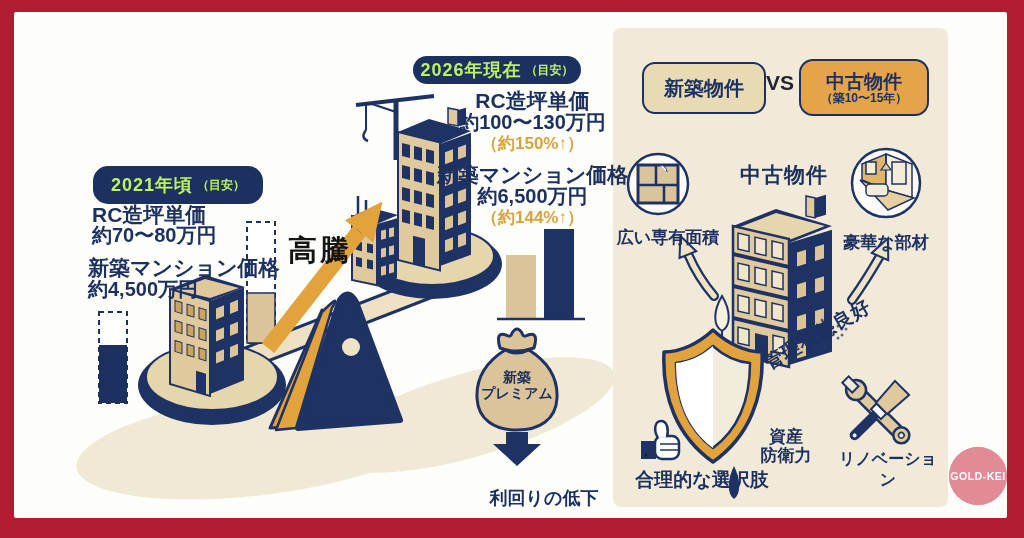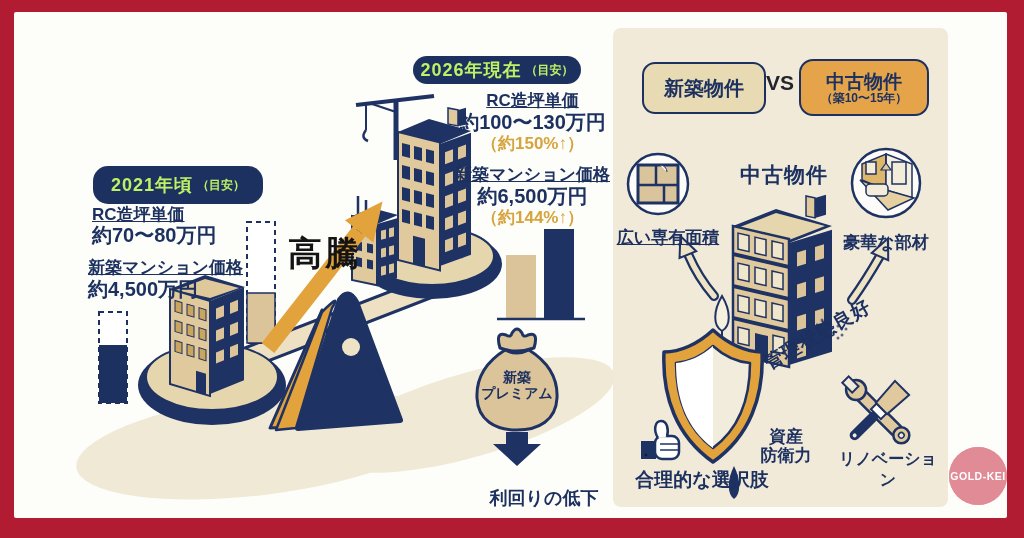--- a/index.html
+++ b/index.html
@@ -9,27 +9,27 @@
   #inner{left:14px;top:12px;width:993px;height:506px;background:#fdfdfa;border-radius:2px;}
   #panel{left:613px;top:28px;width:335px;height:479px;background:#f1ead9;border-radius:8px;}
   svg.layer{left:0;top:0;width:1024px;height:538px;}
   .navy{color:#1d3160;font-weight:700;}
   .gold{color:#d7a33c;font-weight:700;}
   .center{text-align:center;}
   .pill{background:#1d3160;color:#bef264;border-radius:15px;display:flex;align-items:center;
         justify-content:center;gap:4px;font-weight:700;}
   .pill .main{font-size:18px;letter-spacing:1px;}
   .pill .note{font-size:12px;}
-  .stat-label{font-size:17px;line-height:20px;text-decoration:underline;}
+  .stat-label{font-size:21px;line-height:20px;}
   .stat-value{font-size:20px;line-height:23px;}
   .delta{font-size:17px;line-height:20px;}
   .badge-box{border:2.5px solid #1d3160;border-radius:13px;display:flex;flex-direction:column;
              align-items:center;justify-content:center;color:#1d3160;font-weight:700;}
   .feature{color:#1d3160;font-weight:700;}
-  #surge{font-size:34px;font-weight:900;color:#141414;letter-spacing:3px;}
+  #surge{font-size:29px;font-weight:900;color:#141414;letter-spacing:3px;}
   #vs{font-size:21px;font-weight:900;color:#23242e;}
   #condition{transform:rotate(-30deg);transform-origin:0 100%;font-size:19px;font-weight:900;color:#1d3160;letter-spacing:1px;}
   #watermark{left:949px;top:447px;width:58px;height:58px;border-radius:50%;background:#e18b97;
              display:flex;align-items:center;justify-content:center;text-align:right;}
   #watermark span{color:#fff;font-size:10.5px;font-weight:700;letter-spacing:.5px;}
 </style>
 </head>
 <body>
 
 <div id="stage">
@@ -374,21 +374,21 @@
   <div class="abs badge-box" style="left:642px;top:62px;width:120px;height:48px;background:#e8dbb4;font-size:20px;align-items:center;">
     <span>新築物件</span>
   </div>
   <div id="vs" class="abs" style="left:766px;top:71px;">VS</div>
   <div class="abs badge-box" style="left:799px;top:59px;width:126px;height:53px;background:#e5a44a;border-radius:14px;">
     <span style="font-size:19px;line-height:21px;">中古物件</span>
     <span style="font-size:12px;line-height:13px;">（築10〜15年）</span>
   </div>
 
   <div class="abs navy" style="left:740px;top:161px;font-size:21px;font-weight:900;letter-spacing:1px;">中古物件</div>
-  <div class="abs center feature" style="left:616px;top:226px;width:104px;font-size:17px;text-decoration:underline;">広い専有面積</div>
+  <div class="abs center feature" style="left:616px;top:226px;width:104px;font-size:17px;">広い専有面積</div>
   <div class="abs center feature" style="left:838px;top:231px;width:96px;font-size:17px;">豪華な部材</div>
   <div id="condition" class="abs" style="left:772px;top:350px;">管理状態良好</div>
   <div class="abs center feature" style="left:750px;top:427px;width:72px;font-size:17px;line-height:19px;">
     <div>資産</div>
     <div>防衛力</div>
   </div>
   <div class="abs center feature" style="left:634px;top:467px;width:136px;font-size:19px;">合理的な選択肢</div>
   <div class="abs center feature" style="left:834px;top:449px;width:108px;font-size:16px;">リノベーション</div>
 
   <div id="watermark" class="abs">

